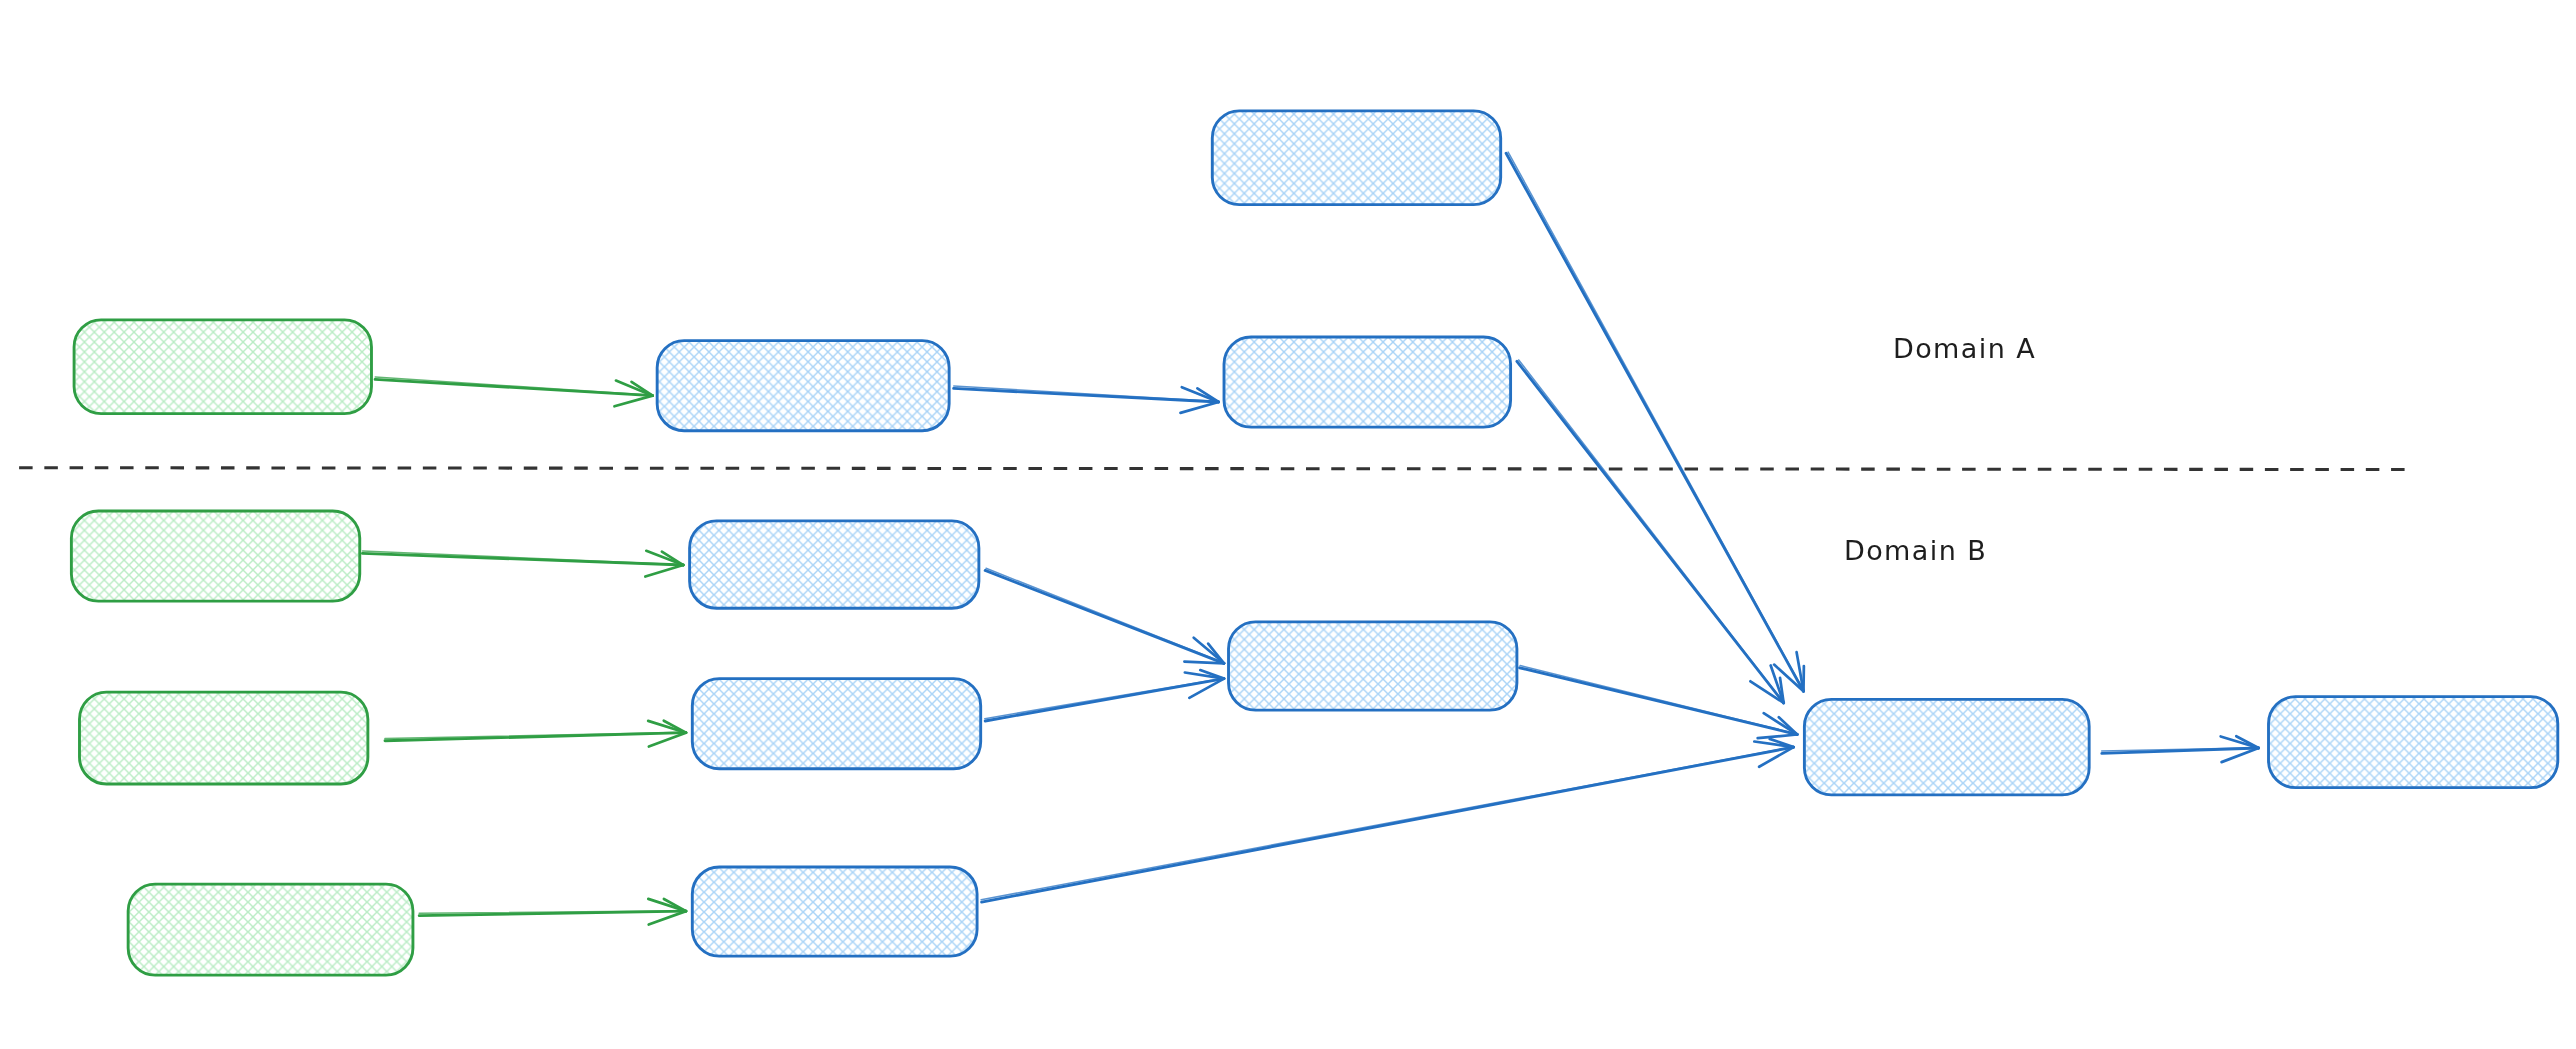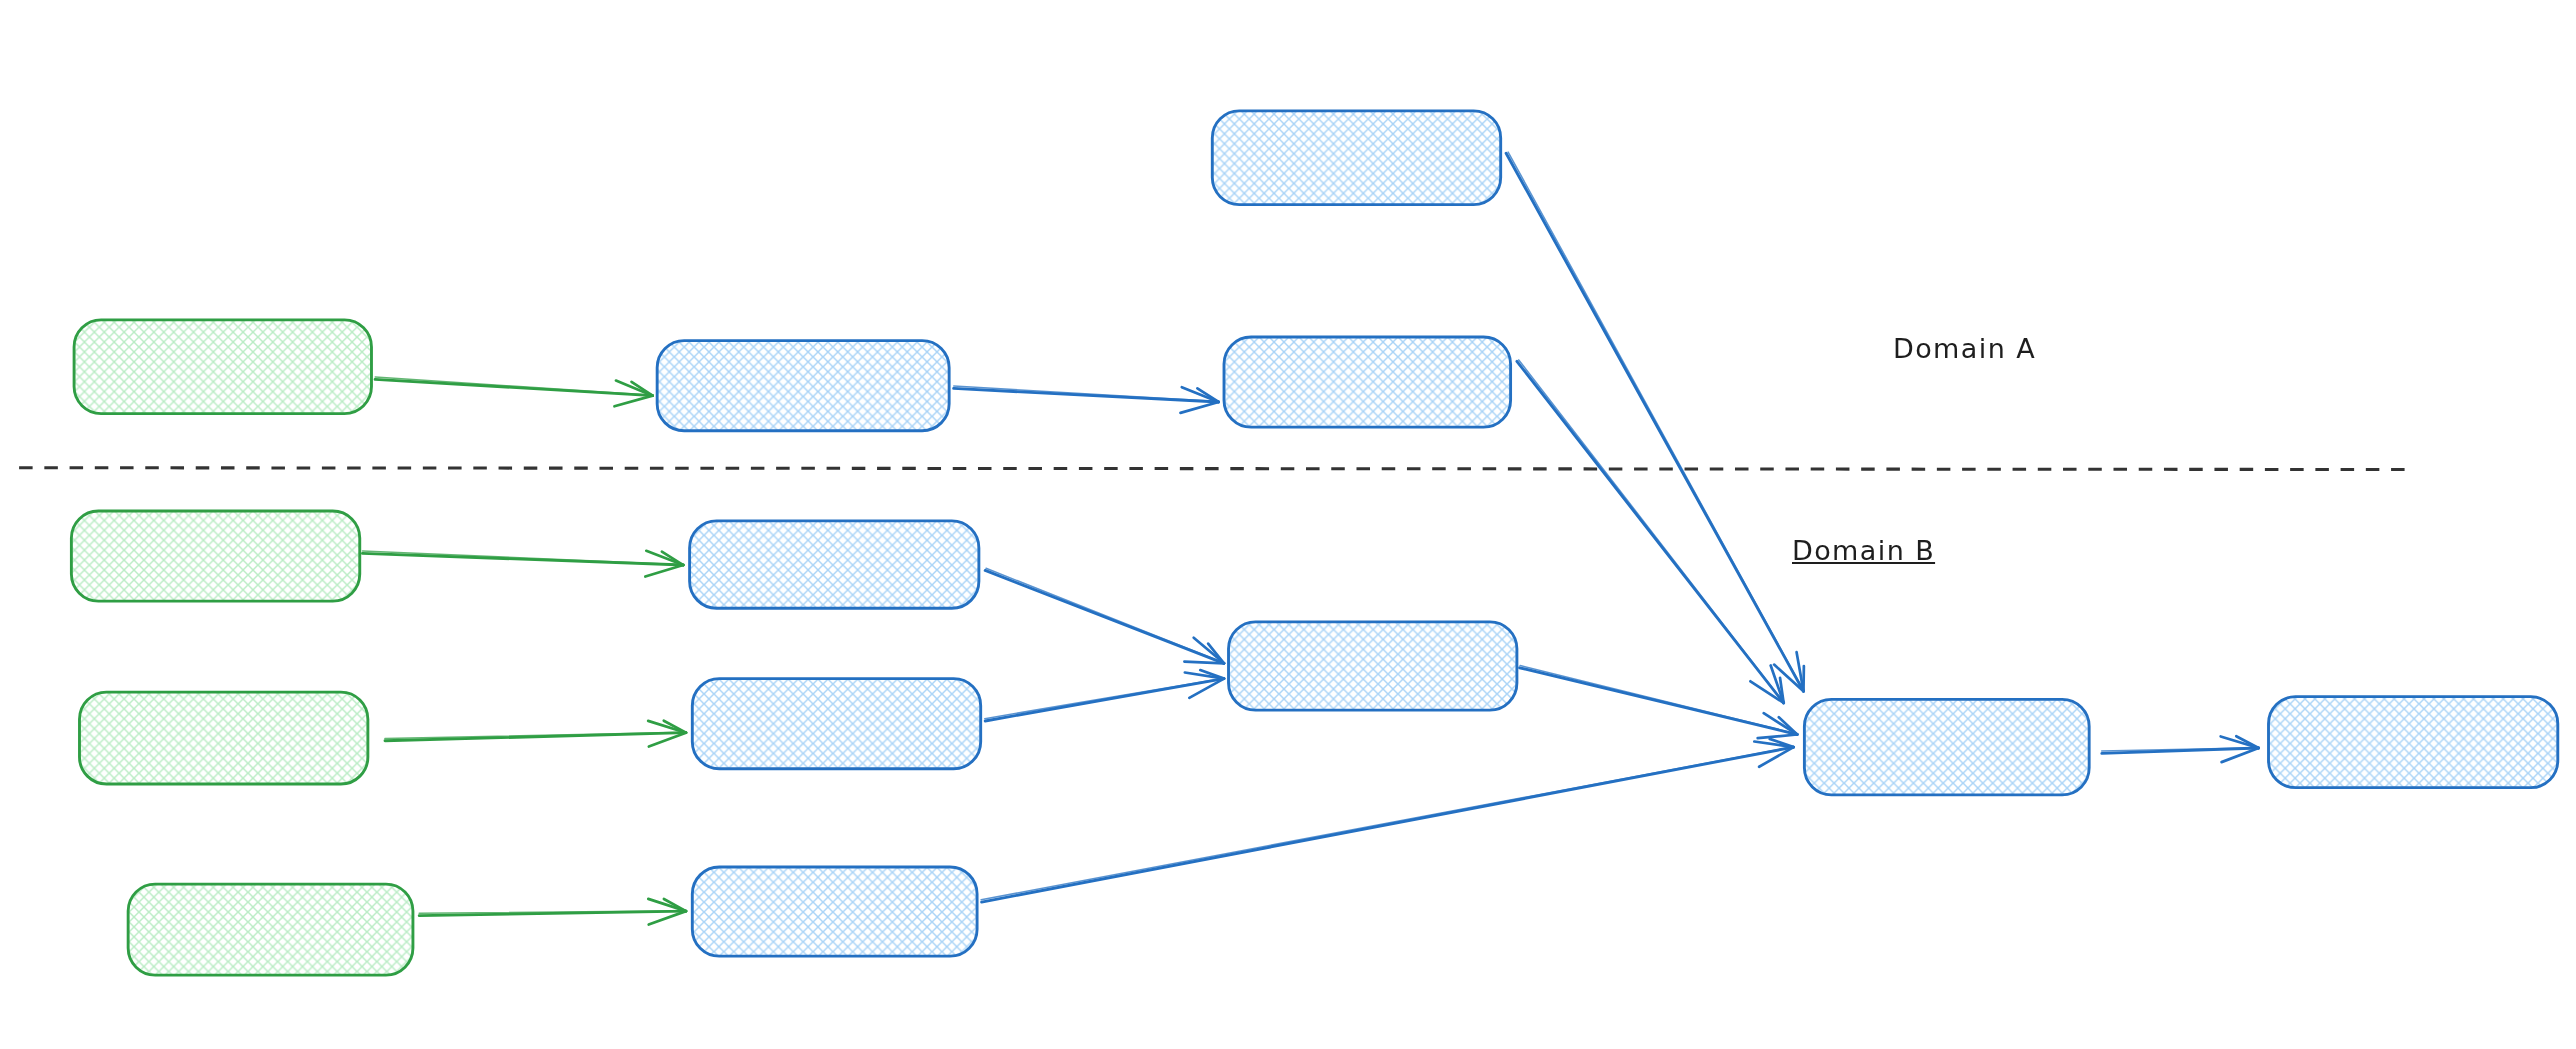--- a/index.html
+++ b/index.html
@@ -41,21 +41,21 @@
   
   .domain-label {
     position: absolute;
     color: var(--label-color, #1e1e1e);
     font-size: 27px;
     letter-spacing: 1.4px;
     white-space: nowrap;
     user-select: none;
   }
   #label-domain-a { left: 1893px; top: 333px; }
-  #label-domain-b { left: 1792px; top: 535px; text-decoration: underline; }
+  #label-domain-b { left: 1844px; top: 535px; }
 </style>
 </head>
 <body>
 
 <div id="stage">
 
   <svg id="diagram" width="2576" height="1049" viewBox="0 0 2858 1164">
     <defs>
       <pattern id="hatch-blue" patternUnits="userSpaceOnUse" width="11" height="11">
         <path class="hatch-line-blue" d="M0 0 L11 11"></path>

